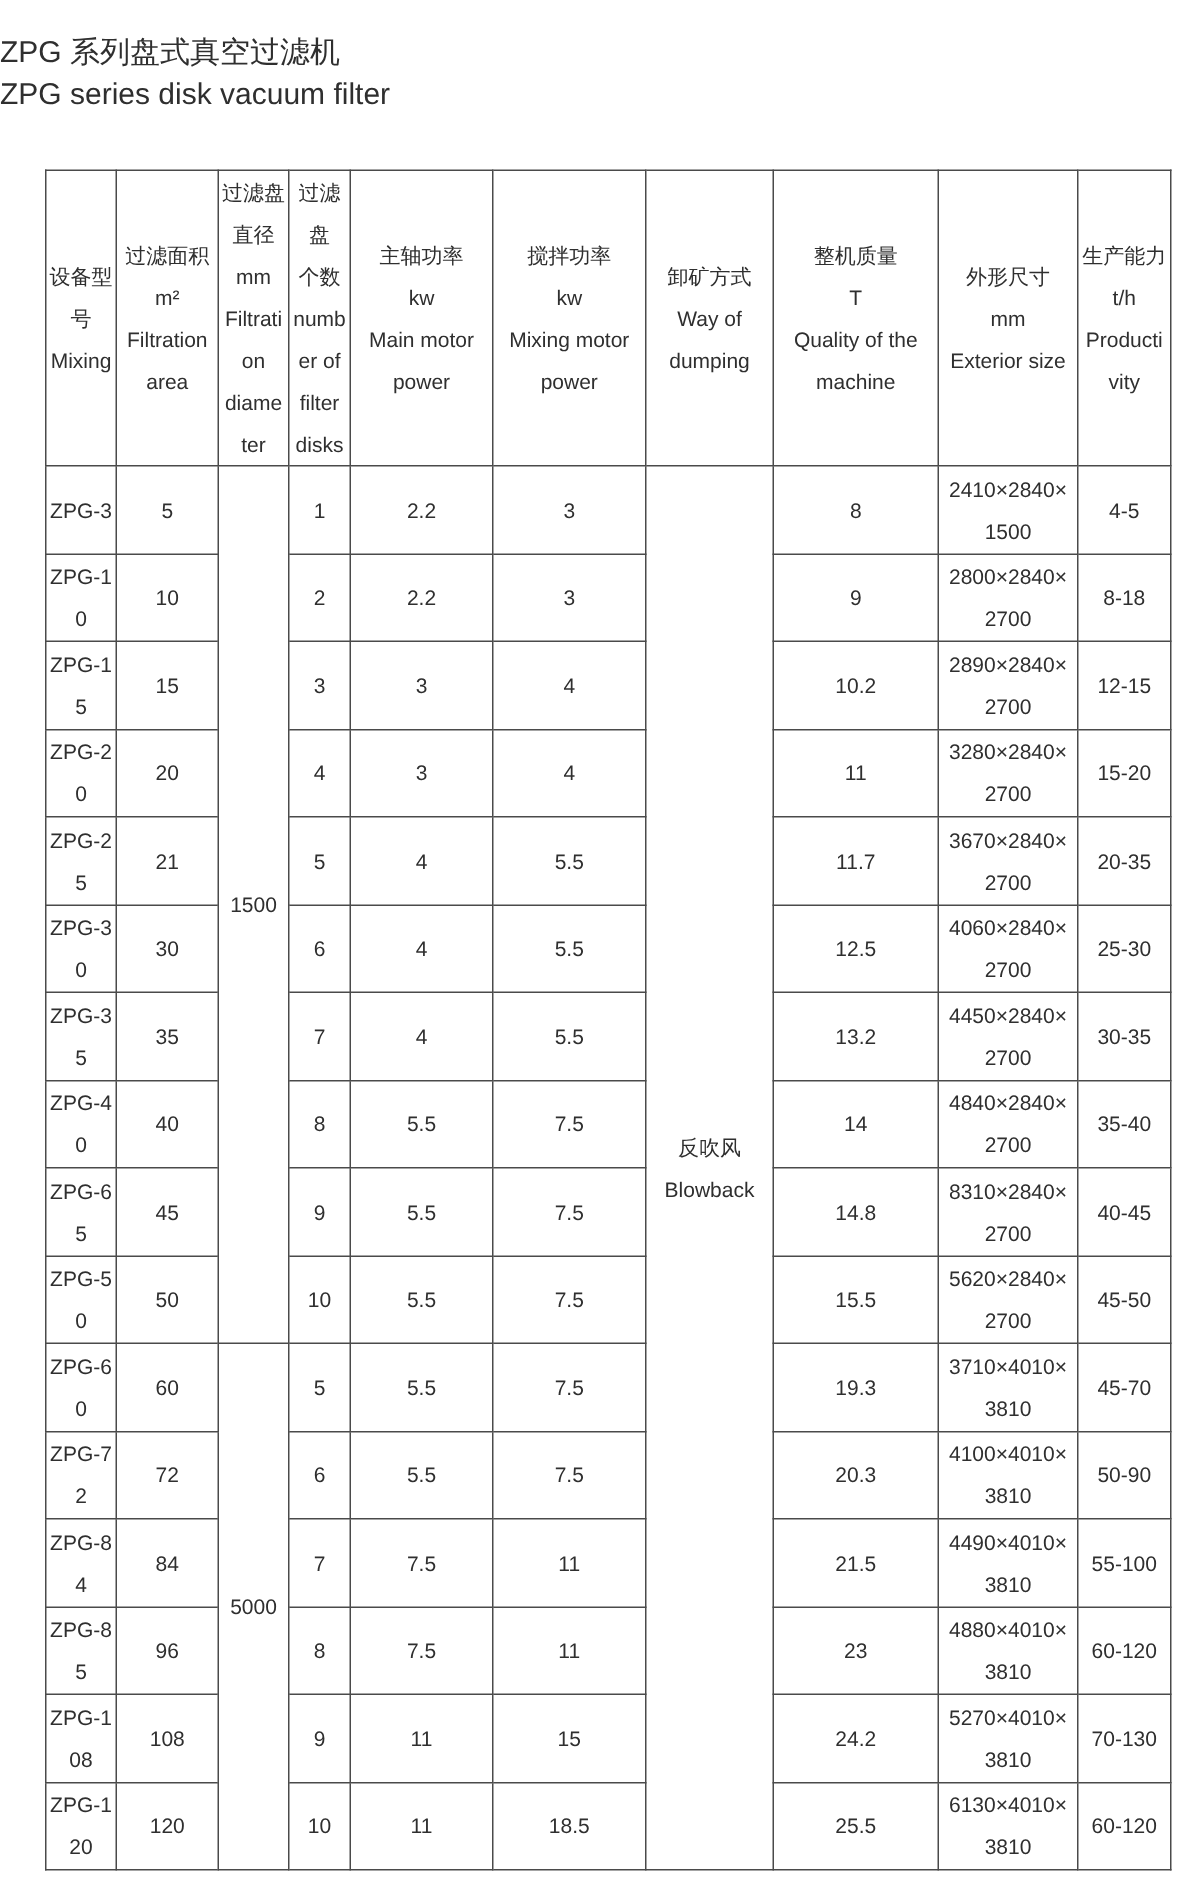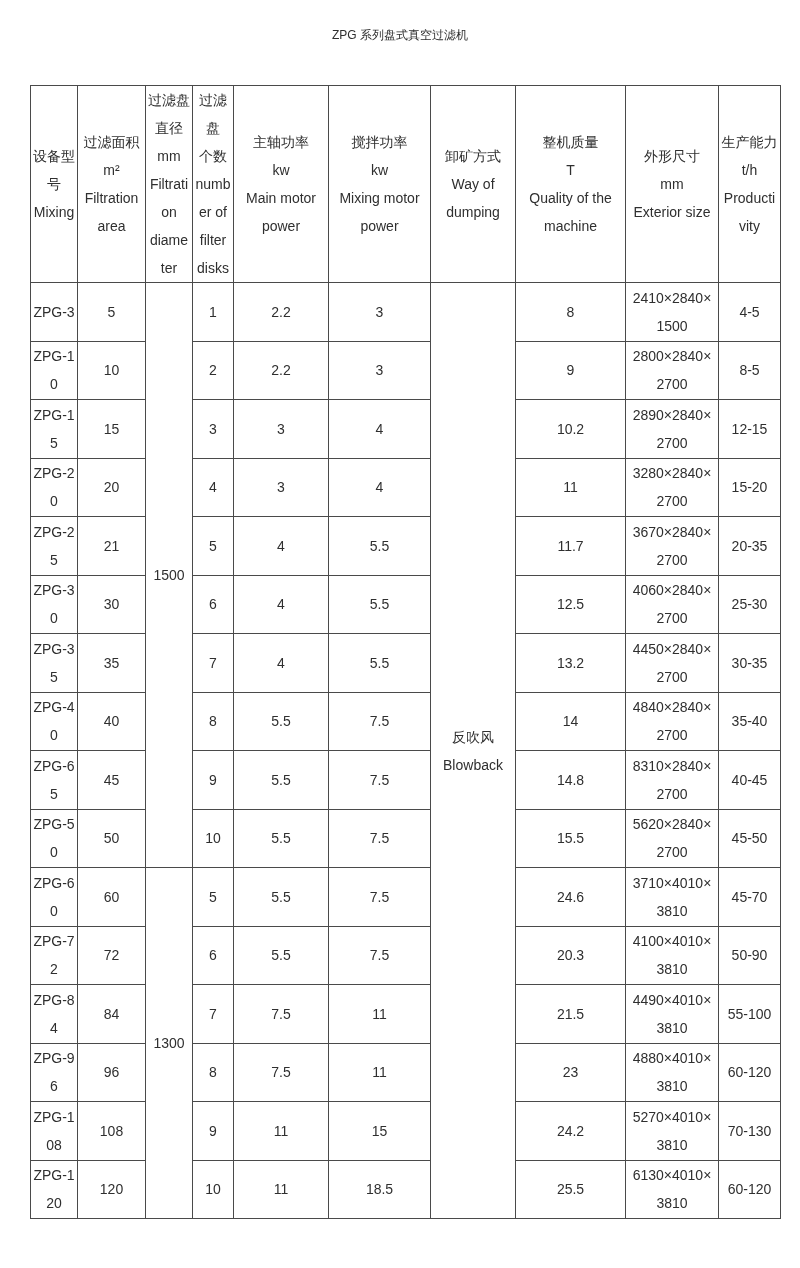--- a/index.html
+++ b/index.html
@@ -7,22 +7,21 @@
     width: 800px;
     height: 1268px;
     background: #ffffff;
     font-family: "Liberation Sans", "DejaVu Sans", sans-serif;
     color: #2f2f2f;
     box-sizing: border-box;
     padding-top: 25px;
     overflow: hidden;
   }
   .title {
-    text-align: center;
-    font-size: 12px;
+    font-size: 20px;
     line-height: 20px;
     color: #2f2f2f;
   }
   .title-en { margin-top: 8px; }
   table.spec {
     border-collapse: collapse;
     table-layout: fixed;
     margin-left: 30px;
     margin-top: 40px;
     width: 750px;
@@ -41,20 +40,21 @@
     background: #ffffff;
   }
   table.spec thead tr { height: 191px; }
   table.spec tbody tr { height: 58.5px; }
 </style>
 </head>
 <body>
 
 <div class="page">
   <div class="title title-zh">ZPG 系列盘式真空过滤机</div>
+  <div class="title title-en">ZPG series disk vacuum filter</div>
 
   <table class="spec">
     <colgroup>
       <col style="width:47px">
       <col style="width:68px">
       <col style="width:47px">
       <col style="width:41px">
       <col style="width:95px">
       <col style="width:102px">
       <col style="width:85px">
@@ -126,21 +126,21 @@
         </tr>
         <tr>
           <td>ZPG-10</td>
           <td>10</td>
           <td>2</td>
           <td>2.2</td>
           <td>3</td>
           <td>9</td>
           <td>2800×2840×
 2700</td>
-          <td>8-5</td>
+          <td>8-18</td>
         </tr>
         <tr>
           <td>ZPG-15</td>
           <td>15</td>
           <td>3</td>
           <td>3</td>
           <td>4</td>
           <td>10.2</td>
           <td>2890×2840×
 2700</td>
@@ -219,25 +219,25 @@
           <td>5.5</td>
           <td>7.5</td>
           <td>15.5</td>
           <td>5620×2840×
 2700</td>
           <td>45-50</td>
         </tr>
         <tr>
           <td>ZPG-60</td>
           <td>60</td>
-          <td rowspan="6">1300</td>
+          <td rowspan="6">5000</td>
           <td>5</td>
           <td>5.5</td>
           <td>7.5</td>
-          <td>24.6</td>
+          <td>19.3</td>
           <td>3710×4010×
 3810</td>
           <td>45-70</td>
         </tr>
         <tr>
           <td>ZPG-72</td>
           <td>72</td>
           <td>6</td>
           <td>5.5</td>
           <td>7.5</td>
@@ -251,21 +251,21 @@
           <td>84</td>
           <td>7</td>
           <td>7.5</td>
           <td>11</td>
           <td>21.5</td>
           <td>4490×4010×
 3810</td>
           <td>55-100</td>
         </tr>
         <tr>
-          <td>ZPG-96</td>
+          <td>ZPG-85</td>
           <td>96</td>
           <td>8</td>
           <td>7.5</td>
           <td>11</td>
           <td>23</td>
           <td>4880×4010×
 3810</td>
           <td>60-120</td>
         </tr>
         <tr>

